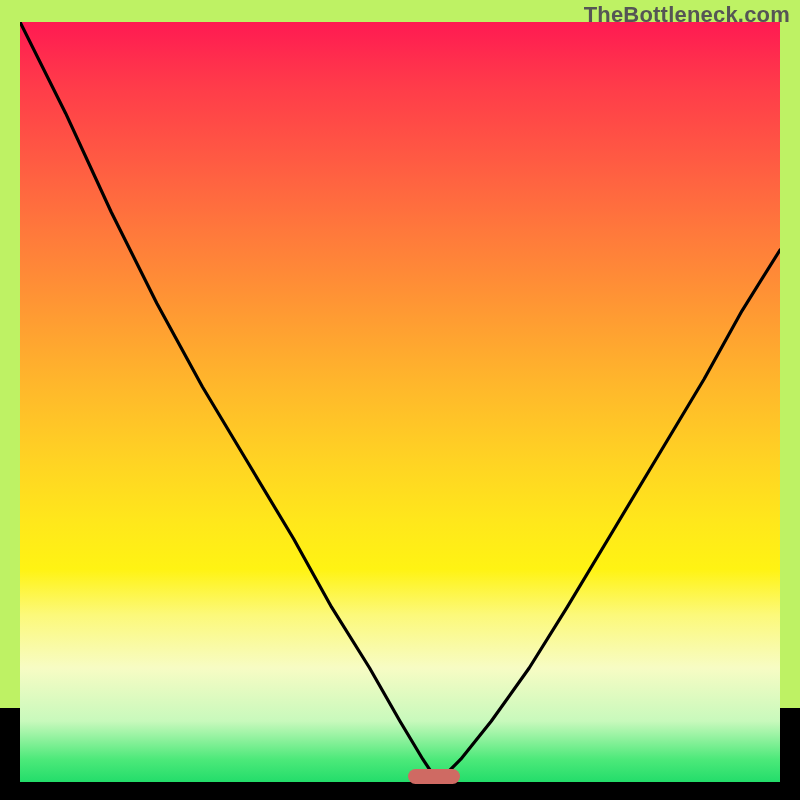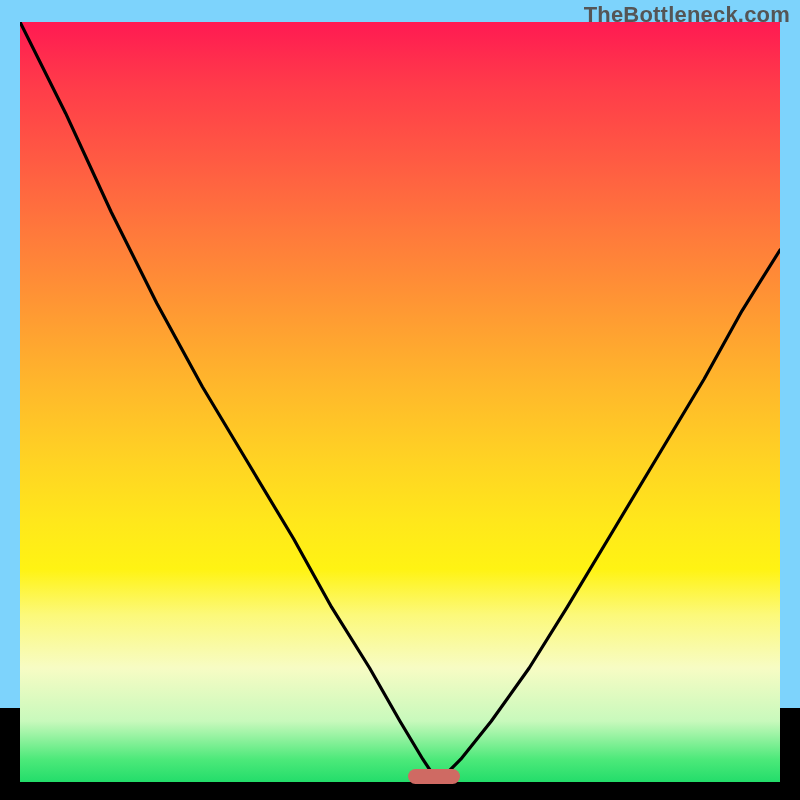--- a/index.html
+++ b/index.html
@@ -7,21 +7,21 @@
     padding: 0;
     width: 800px;
     height: 800px;
     background: #000;
     overflow: hidden;
   }
   .frame {
     position: relative;
     width: 800px;
     height: 708px;
-    background: #7dd3fc;
+    background: #bef264;
   }
   .watermark {
     position: absolute;
     top: 2px;
     right: 10px;
     font-family: Arial, Helvetica, sans-serif;
     font-size: 22px;
     font-weight: 600;
     color: #555;
     letter-spacing: 0.2px;

